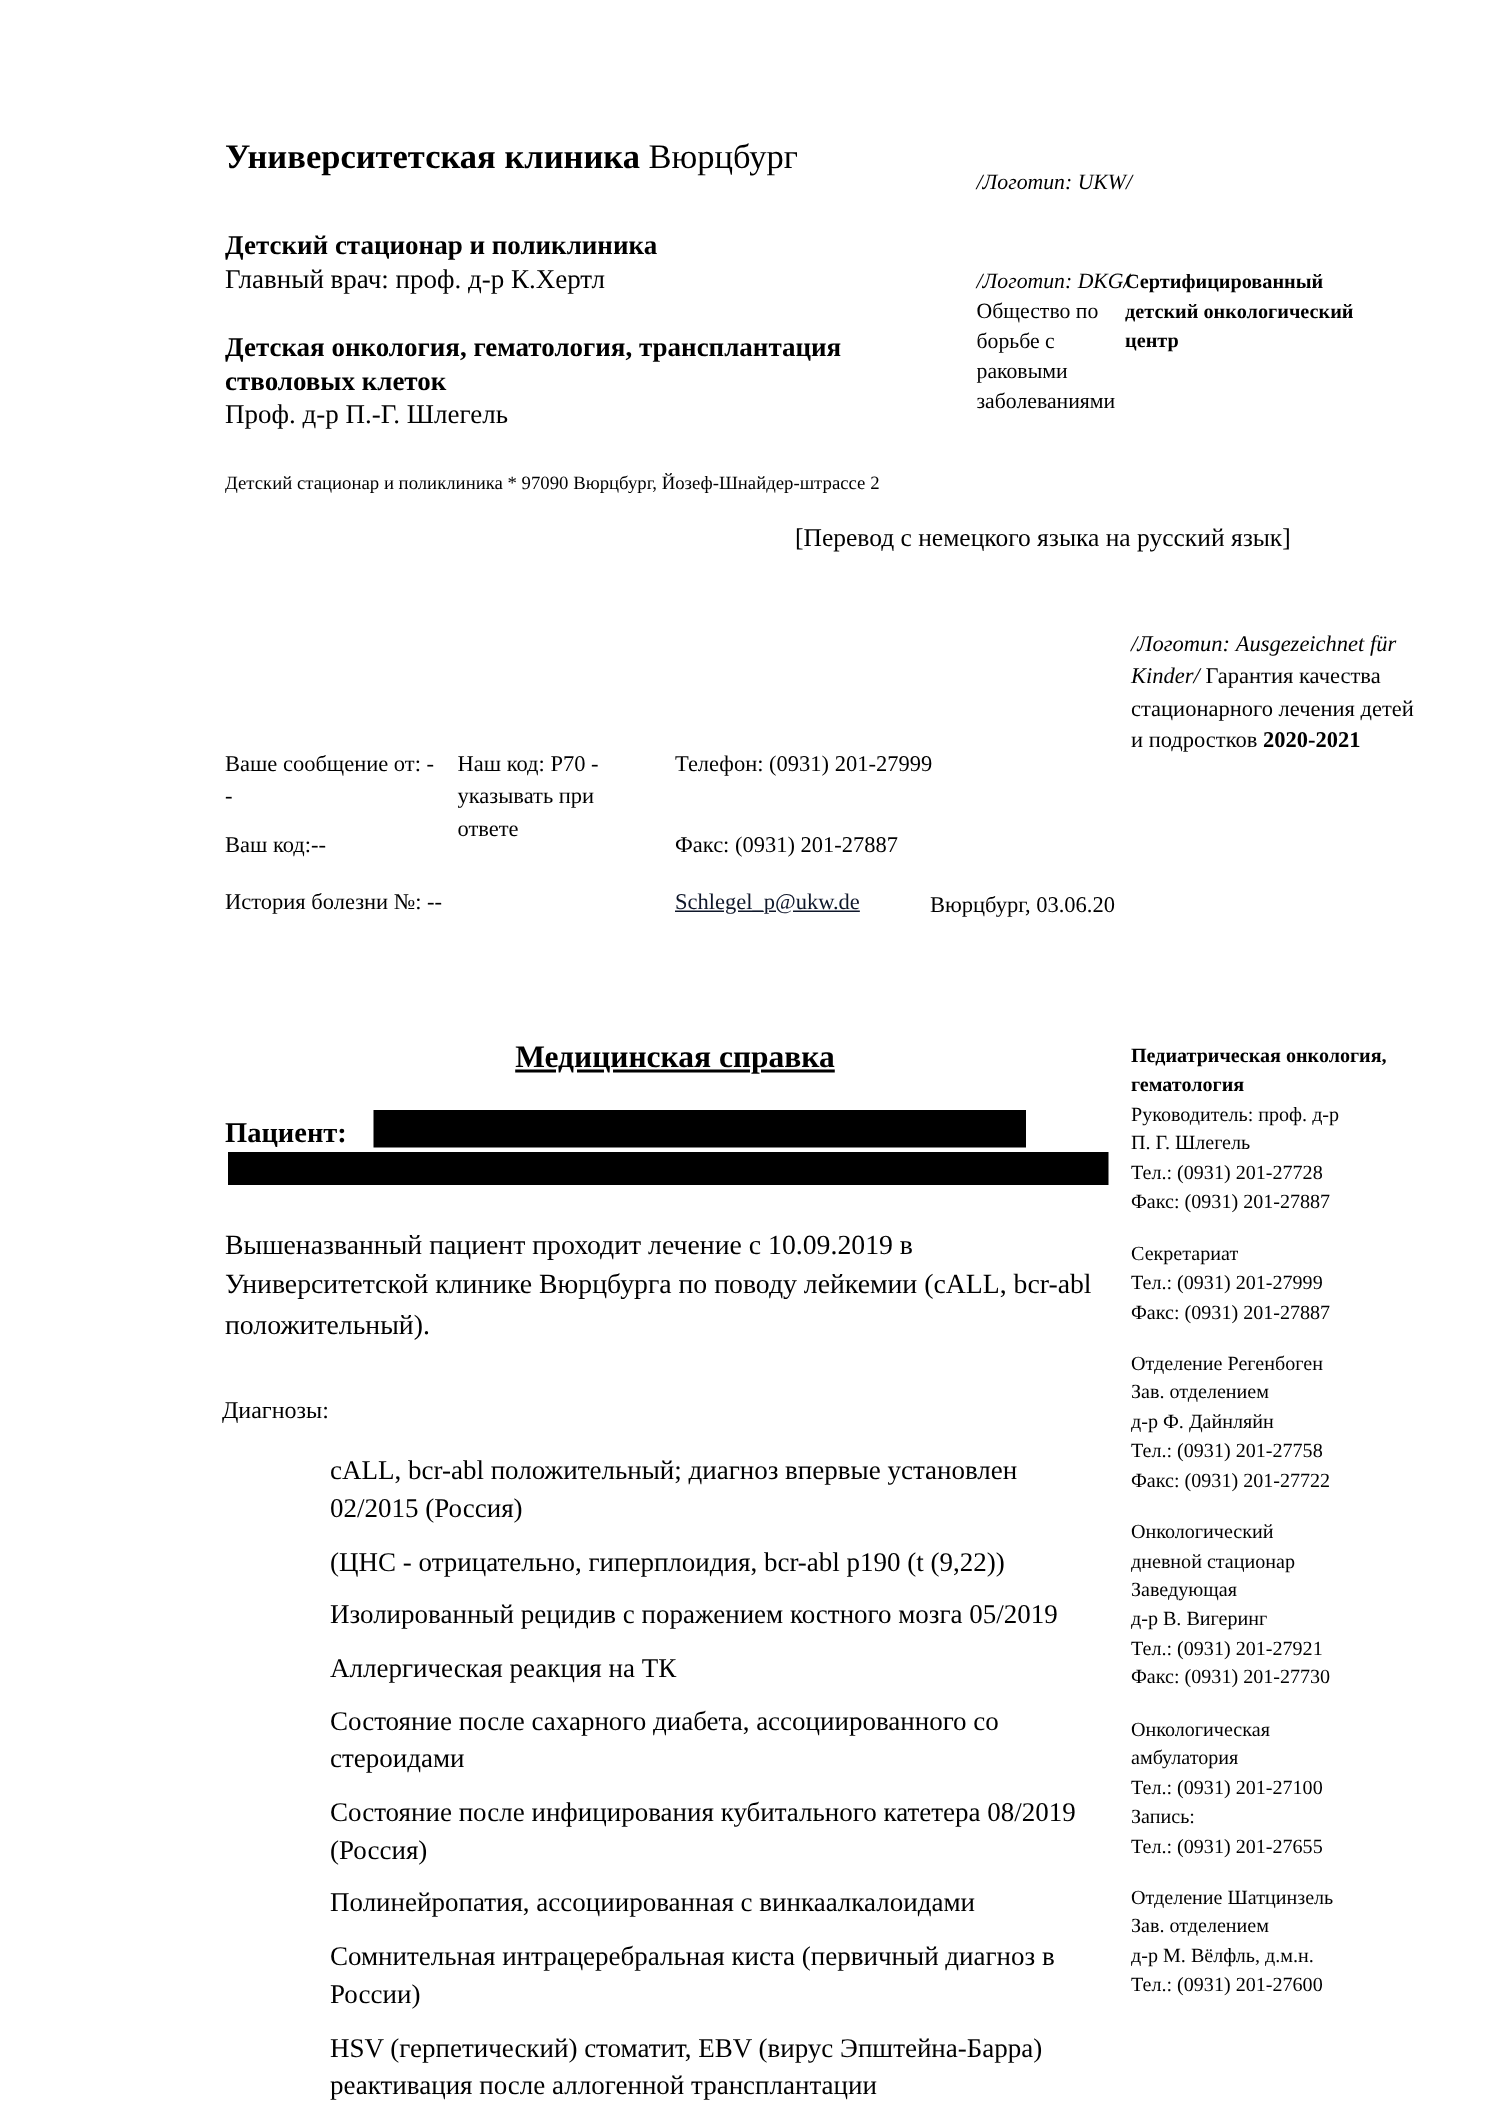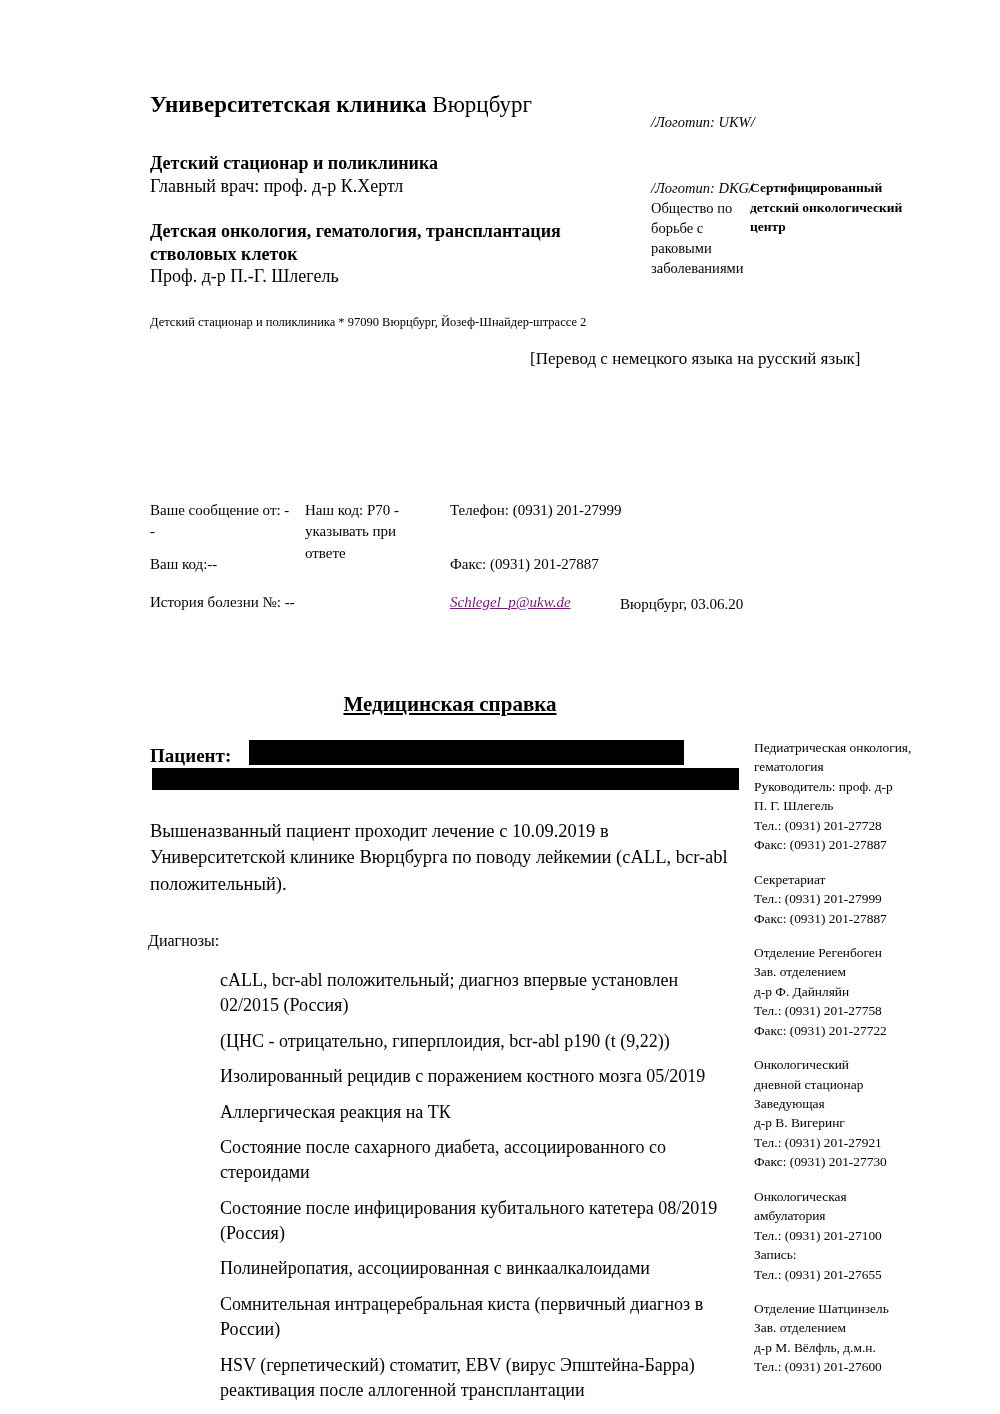--- a/index.html
+++ b/index.html
@@ -112,23 +112,22 @@
   }
   .corr-col-1 { position: absolute; left: 0px;   top: 0px;  width: 140px; }
   .corr-col-2 { position: absolute; left: 155px; top: 0px;  width: 130px; }
   .corr-col-3 { position: absolute; left: 300px; top: 0px;  width: 190px; }
   .corr-yourcode { position: absolute; left: 0px; top: 54px; width: 150px; }
   .corr-history { position: absolute; left: 0px; top: 92px; width: 150px; }
   .corr-fax { position: absolute; left: 300px; top: 54px; width: 200px; }
   .corr-email { position: absolute; left: 300px; top: 92px; width: 200px; }
   .corr-city-date { position: absolute; left: 470px; top: 56px; width: 130px; margin-top: 38px; }
   .email-link {
-    color: #701a75;
+    color: #0f172a;
     text-decoration: underline;
-    font-style: italic;
   }
 
   
   #doc-title {
     left: 150px;
     top: 692px;
     width: 600px;
     text-align: center;
     font-size: 21px;
     font-weight: bold;
@@ -185,21 +184,21 @@
   
   #contact-sidebar {
     left: 754px;
     top: 694px;
     width: 200px;
     font-size: 13.4px;
     line-height: 1.45;
   }
   .contact-group { margin-bottom: 15px; }
   .contact-group:last-child { margin-bottom: 16px; }
-  .contact-group .cg-title { font-weight: normal; margin-top: 44px; }
+  .contact-group .cg-title { font-weight: bold; }
   .contact-group .cg-line { }
 </style>
 </head>
 <body>
 
 <div class="page">
 
   <div class="abs" id="header-org-block">
     <div class="org-title"><span class="strong">Университетская клиника</span><span> Вюрцбург</span></div>
 
@@ -216,20 +215,25 @@
     <span class="it">/Логотип: DKG/</span>
     <span>Общество по борьбе с раковыми заболеваниями</span>
   </div>
 
   <div class="abs" id="certified-center-note">Сертифицированный детский онкологический центр</div>
 
   <div class="abs" id="address-line">Детский стационар и поликлиника * 97090 Вюрцбург, Йозеф-Шнайдер-штрассе 2</div>
 
   <div class="abs" id="translation-note">[Перевод с немецкого языка на русский язык]</div>
 
+  <div class="abs" id="quality-seal-block">
+    <span class="it">/Логотип: Ausgezeichnet für Kinder/</span>
+    <span>Гарантия качества стационарного лечения детей и подростков</span>
+    <span class="yr">2020-2021</span>
+  </div>
 
   <div class="abs" id="correspondence-block">
     <div class="corr-col-1">Ваше сообщение от: --</div>
     <div class="corr-col-2">Наш код: Р70 - указывать при ответе</div>
     <div class="corr-col-3">Телефон: (0931) 201-27999</div>
 
     <div class="corr-yourcode">Ваш код:--</div>
     <div class="corr-fax">Факс: (0931) 201-27887</div>
     <div class="corr-city-date">Вюрцбург, 03.06.20</div>
 

